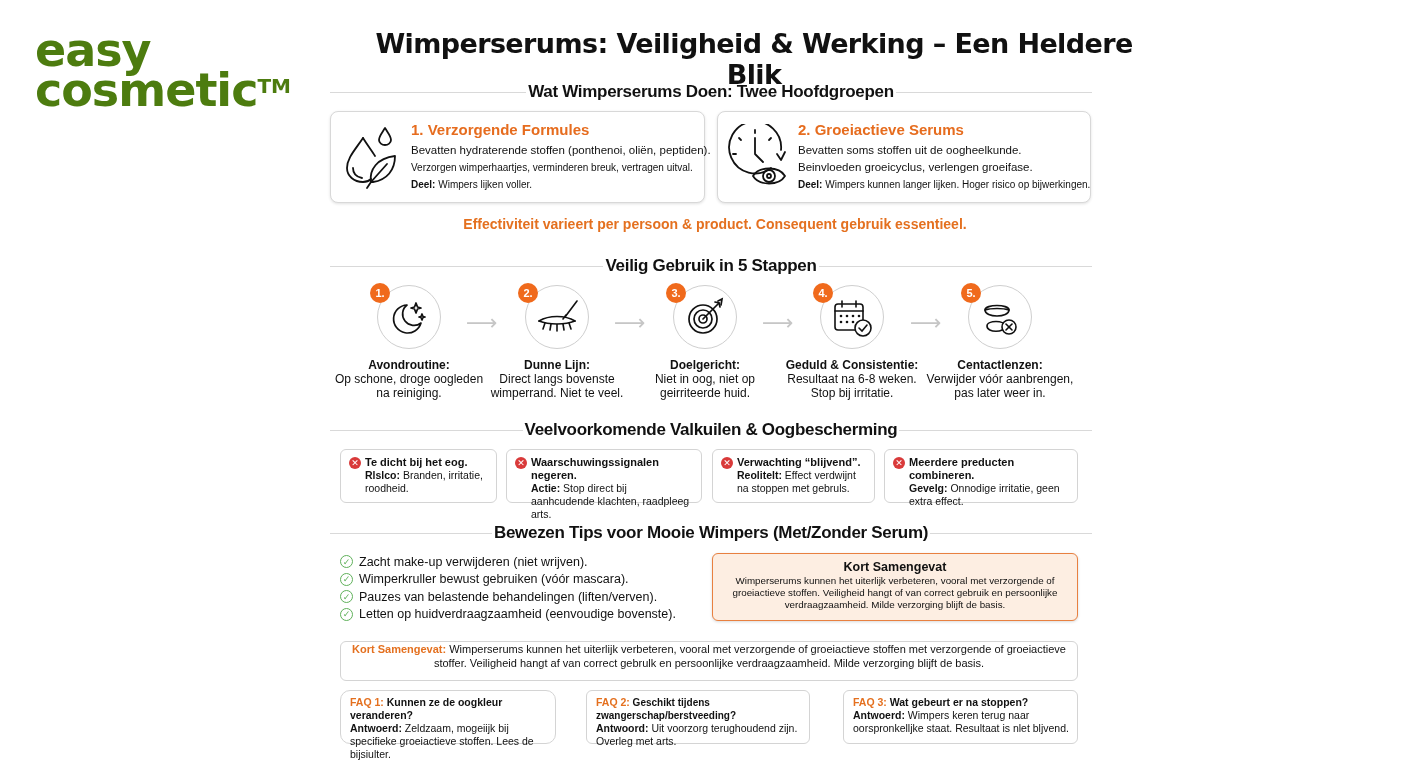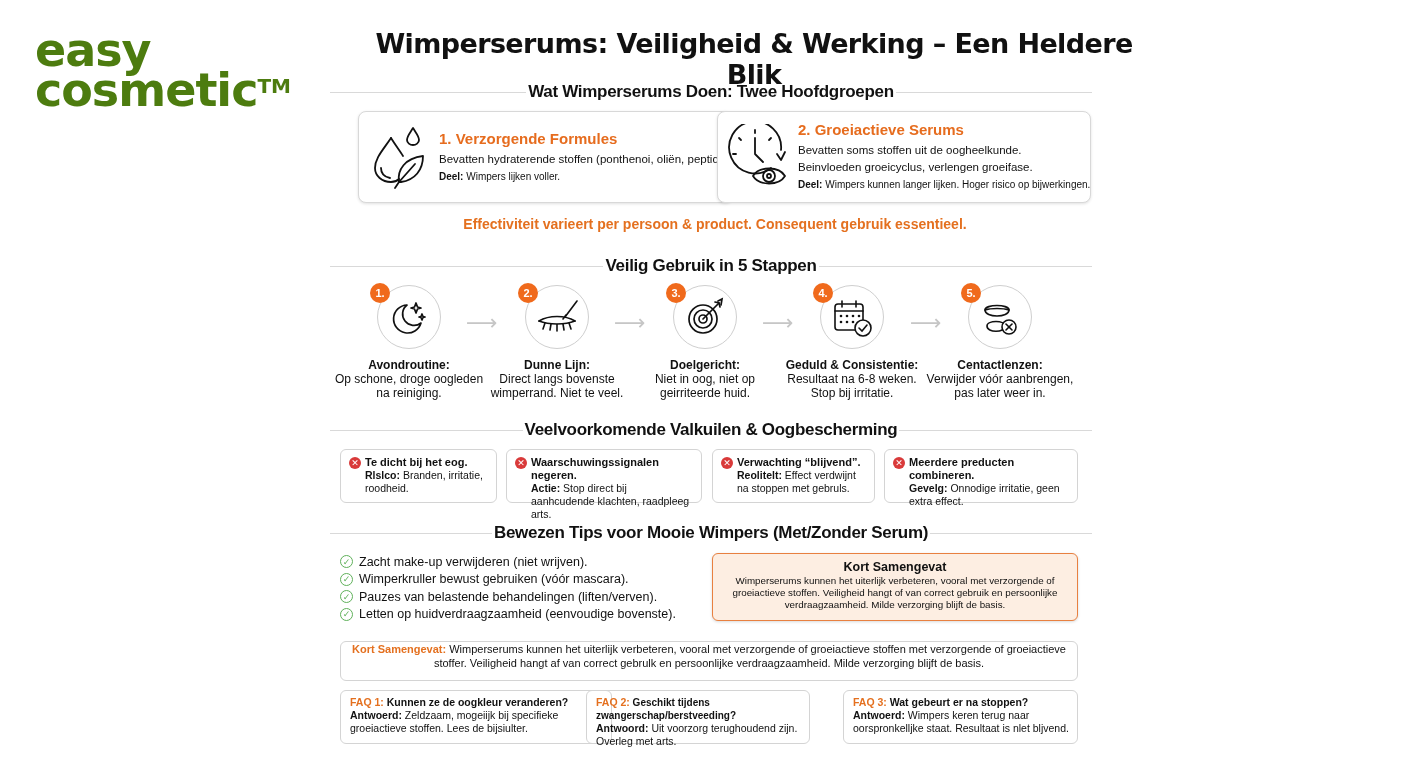--- a/index.html
+++ b/index.html
@@ -65,35 +65,36 @@
 </div>
 
 <div class="main-title">Wimperserums: Veiligheid &amp; Werking – Een Heldere Blik</div>
 
 <div class="section-head" style="top:82px;">
   <div class="line"></div>
   <div class="txt">Wat Wimperserums Doen: Twee Hoofdgroepen</div>
   <div class="line"></div>
 </div>
 
-<div class="group-card" style="left:330px; width:375px;margin-left:28px;">
+<div class="group-card" style="left:330px; width:375px;">
   <div class="ic">
     <svg width="60" height="66" viewBox="0 0 60 66" fill="none" stroke="#111" stroke-width="1.8" stroke-linecap="round" stroke-linejoin="round">
       <path d="M22 14 C14 26 6 34 6 44 C6 52 13 58 22 58 C25 58 28 57 30 55"></path>
       <path d="M22 14 C27 22 31 27 34 32"></path>
       <path d="M12 44 C12 50 16 53 21 54"></path>
       <path d="M44 4 C41 9 38 12 38 16 C38 19 41 21 44 21 C47 21 50 19 50 16 C50 12 47 9 44 4Z"></path>
       <path d="M30 58 C28 46 36 34 54 32 C54 46 46 56 32 58 Z"></path>
       <path d="M30 58 L46 40"></path>
       <path d="M30 58 L26 64"></path>
     </svg>
   </div>
   <div class="body">
     <div class="ttl">1. Verzorgende Formules</div>
     <div class="l">Bevatten hydraterende stoffen (ponthenoi, oliën, peptiden).</div>
+    <div class="l sm">Verzorgen wimperhaartjes, verminderen breuk, vertragen uitval.</div>
     <div class="l sm"><b class="k">Deel:</b><span> Wimpers lijken voller.</span></div>
   </div>
 </div>
 
 <div class="group-card" style="left:717px; width:374px;">
   <div class="ic">
     <svg width="66" height="66" viewBox="0 0 66 66" fill="none" stroke="#111" stroke-width="1.8" stroke-linecap="round" stroke-linejoin="round">
       <path d="M46 44 A26 26 0 1 1 56 26"></path>
       <path d="M52 30 L56 36 L60 28"></path>
       <path d="M30 14 L30 30 L38 38"></path>
@@ -279,21 +280,21 @@
 
 <div class="summary-box">
   <div class="h">Kort Samengevat</div>
   <div class="t">Wimperserums kunnen het uiterlijk verbeteren, vooral met verzorgende of groeiactieve stoffen. Veiligheid hangt of van correct gebruik en persoonlijke verdraagzaamheid. Milde verzorging blijft de basis.</div>
 </div>
 
 <div class="summary-line">
   <span class="o">Kort Samengevat:</span><span> Wimperserums kunnen het uiterlijk verbeteren, vooral met verzorgende of groeiactieve stoffen met verzorgende of groeiactieve stoffer. Veiligheid hangt af van correct gebrulk en persoonlijke verdraagzaamheid. Milde verzorging blijft de basis.</span>
 </div>
 
-<div class="faq" style="left:340px; width:272px;">
+<div class="faq" style="left:340px; width:216px;border-radius:10px;">
   <div class="q"><span class="o">FAQ 1:</span><span> Kunnen ze de oogkleur veranderen?</span></div>
   <div><b class="k">Antwoerd:</b><span> Zeldzaam, mogeiijk bij specifieke groeiactieve stoffen. Lees de bijsiulter.</span></div>
 </div>
 <div class="faq" style="left:586px; width:224px;">
   <div class="q"><span class="o">FAQ 2:</span><span style="font-size:10px;"> Geschikt tijdens zwangerschap/berstveeding?</span></div>
   <div><b class="k">Antwoord:</b><span> Uit voorzorg terughoudend zijn. Overleg met arts.</span></div>
 </div>
 <div class="faq" style="left:843px; width:235px;">
   <div class="q"><span class="o">FAQ 3:</span><span> Wat gebeurt er na stoppen?</span></div>
   <div><b class="k">Antwoerd:</b><span> Wimpers keren terug naar oorspronkelljke staat. Resultaat is nlet bljvend.</span></div>

